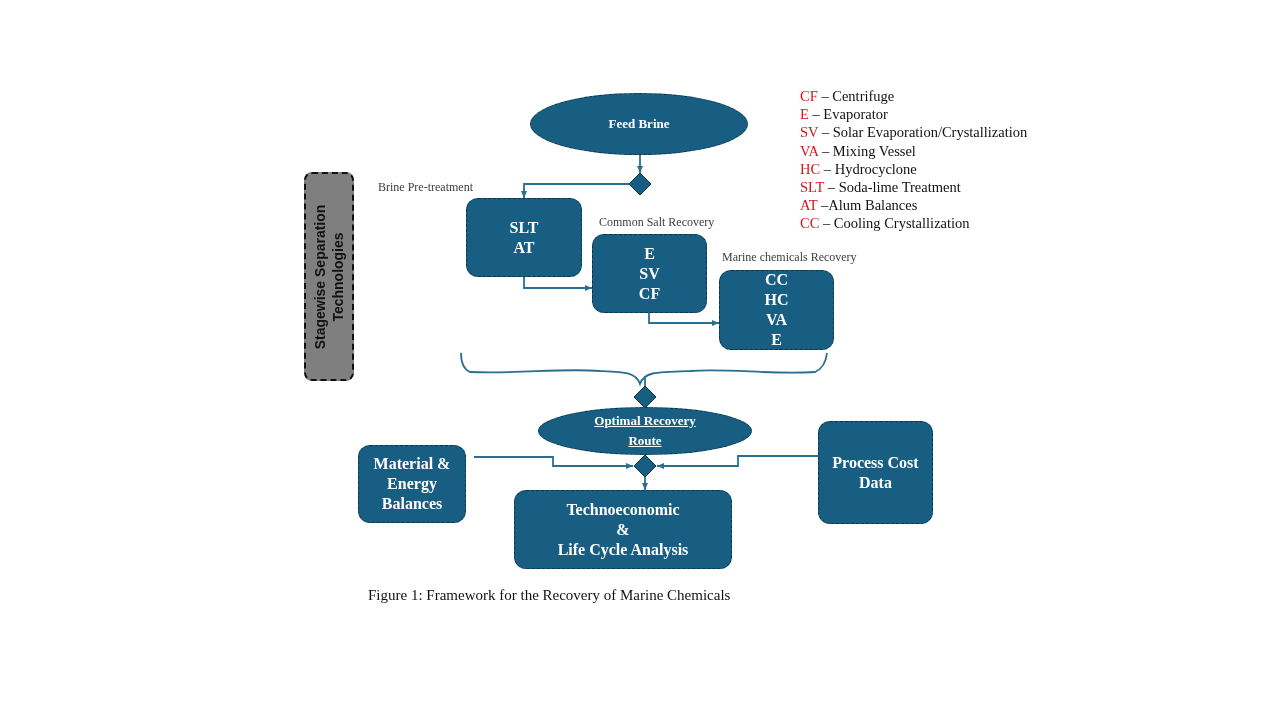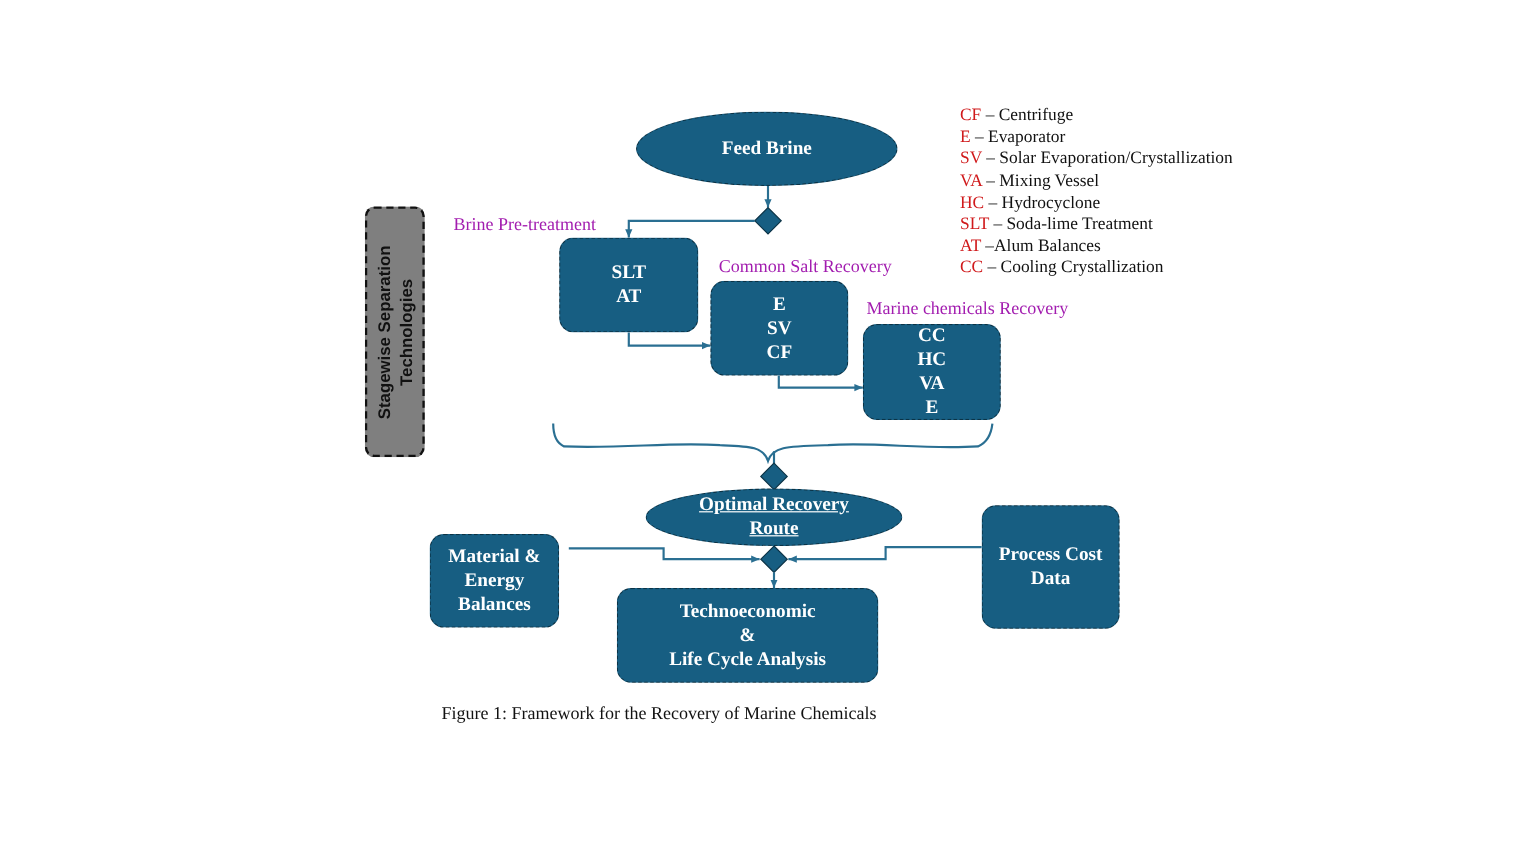--- a/index.html
+++ b/index.html
@@ -8,24 +8,24 @@
     position: absolute; background: #175e82; color: #ffffff;
     border: 1.5px dashed #0c3346; border-radius: 12px;
     display: flex; flex-direction: column; align-items: center; justify-content: center;
     font-family: "Liberation Serif", serif; font-weight: bold; font-size: 16px; line-height: 20px;
     text-align: center; box-sizing: border-box;
   }
   .ellipse {
     position: absolute; background: #175e82; color: #ffffff;
     border: 1.5px dashed #0c3346; border-radius: 50%;
     display: flex; flex-direction: column; align-items: center; justify-content: center;
-    font-family: "Liberation Serif", serif; font-weight: bold; font-size: 16px; line-height: 20px;
+    font-family: "Liberation Serif", serif; font-weight: bold; font-size: 13px; line-height: 20px;
     text-align: right; box-sizing: border-box;
   }
-  .label { position: absolute; font-family: "Liberation Serif", serif; font-size: 15px; color: #a21caf; white-space: nowrap; }
+  .label { position: absolute; font-family: "Liberation Serif", serif; font-size: 12px; color: #404040; white-space: nowrap; }
   .legend { position: absolute; left: 800px; top: 87px; font-family: "Liberation Serif", serif; font-size: 14.5px; line-height: 18.2px; color: #111; }
   .legend .abbr { color: #d0191b; }
   .side {
     position: absolute; left: 304px; top: 172px; width: 50px; height: 209px;
     background: #7f7f7f; border: 2px dashed #111; border-radius: 8px; box-sizing: border-box;
   }
   .side-text {
     position: absolute; left: 50%; top: 50%; transform: translate(-50%, -50%) rotate(-90deg);
     font-family: "Liberation Sans", sans-serif; font-weight: bold; font-size: 14px; line-height: 18px;
     color: #111; text-align: center; white-space: nowrap;

